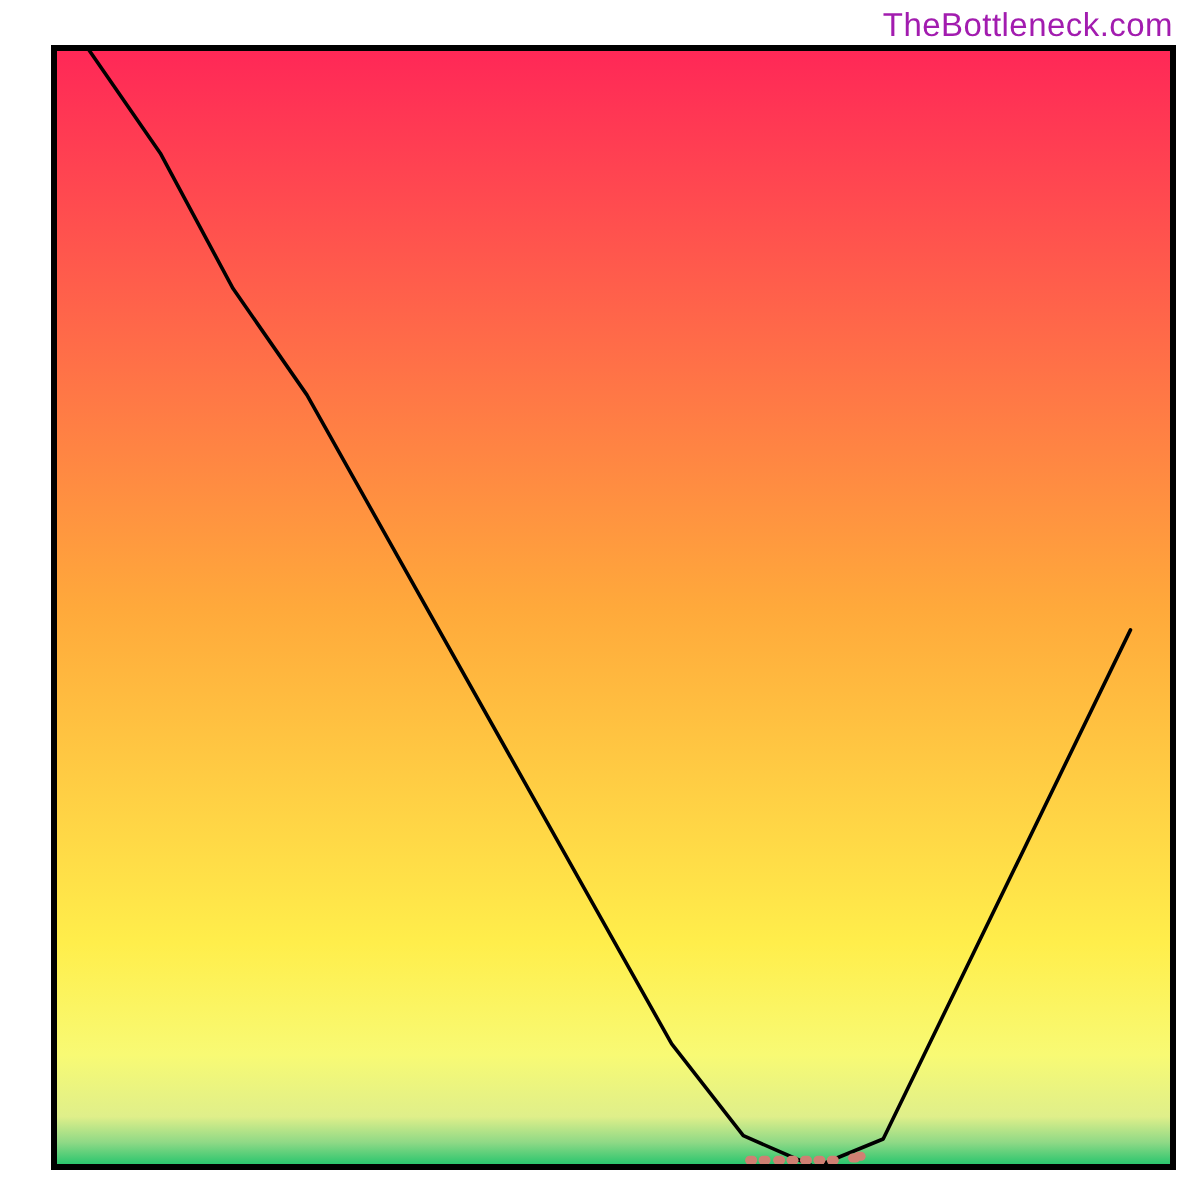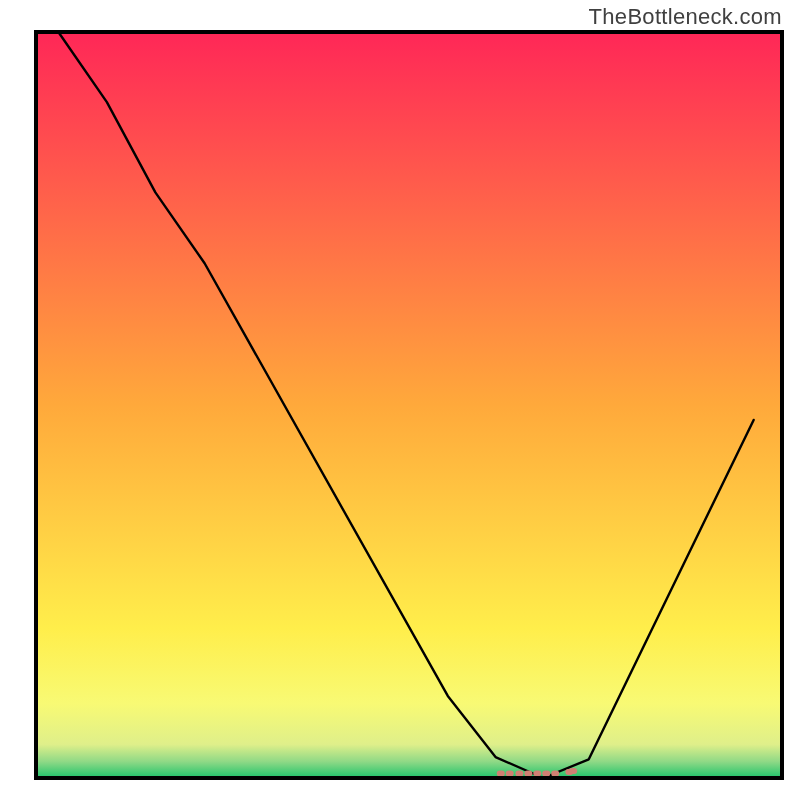--- a/index.html
+++ b/index.html
@@ -17,21 +17,21 @@
   }
   svg {
     display: block;
   }
   .watermark {
     position: absolute;
     top: 4px;
     right: 18px;
     font-family: Arial, Helvetica, sans-serif;
     font-size: 22px;
-    color: #404040;
+    color: #a21caf;
     font-weight: 400;
     letter-spacing: 0.3px;
   }
 </style>
 </head>
 <body>
 
 <div class="canvas-wrap">
   <span class="watermark">TheBottleneck.com</span>
 

